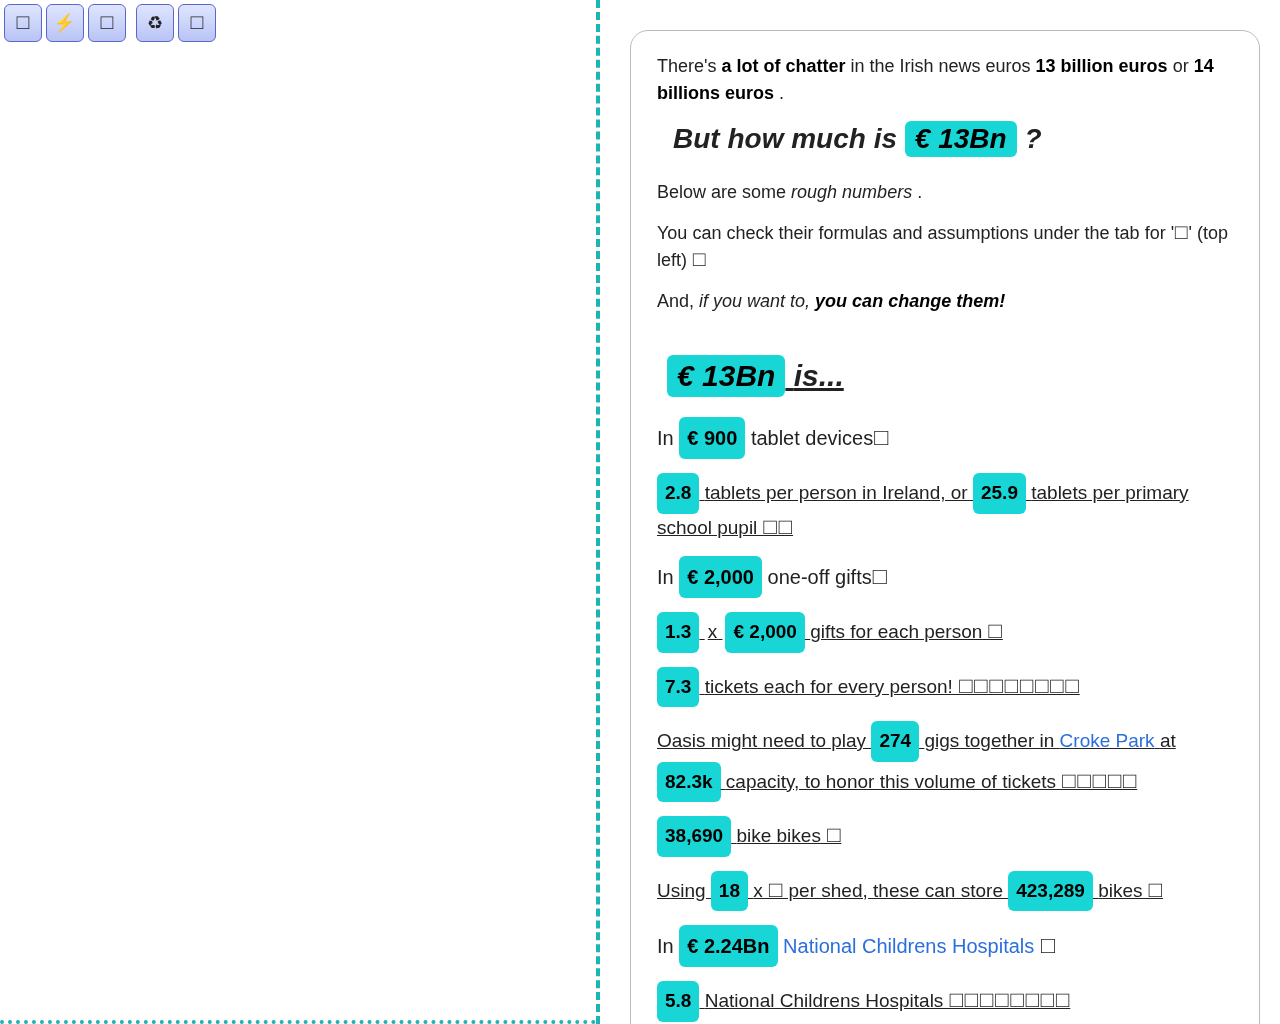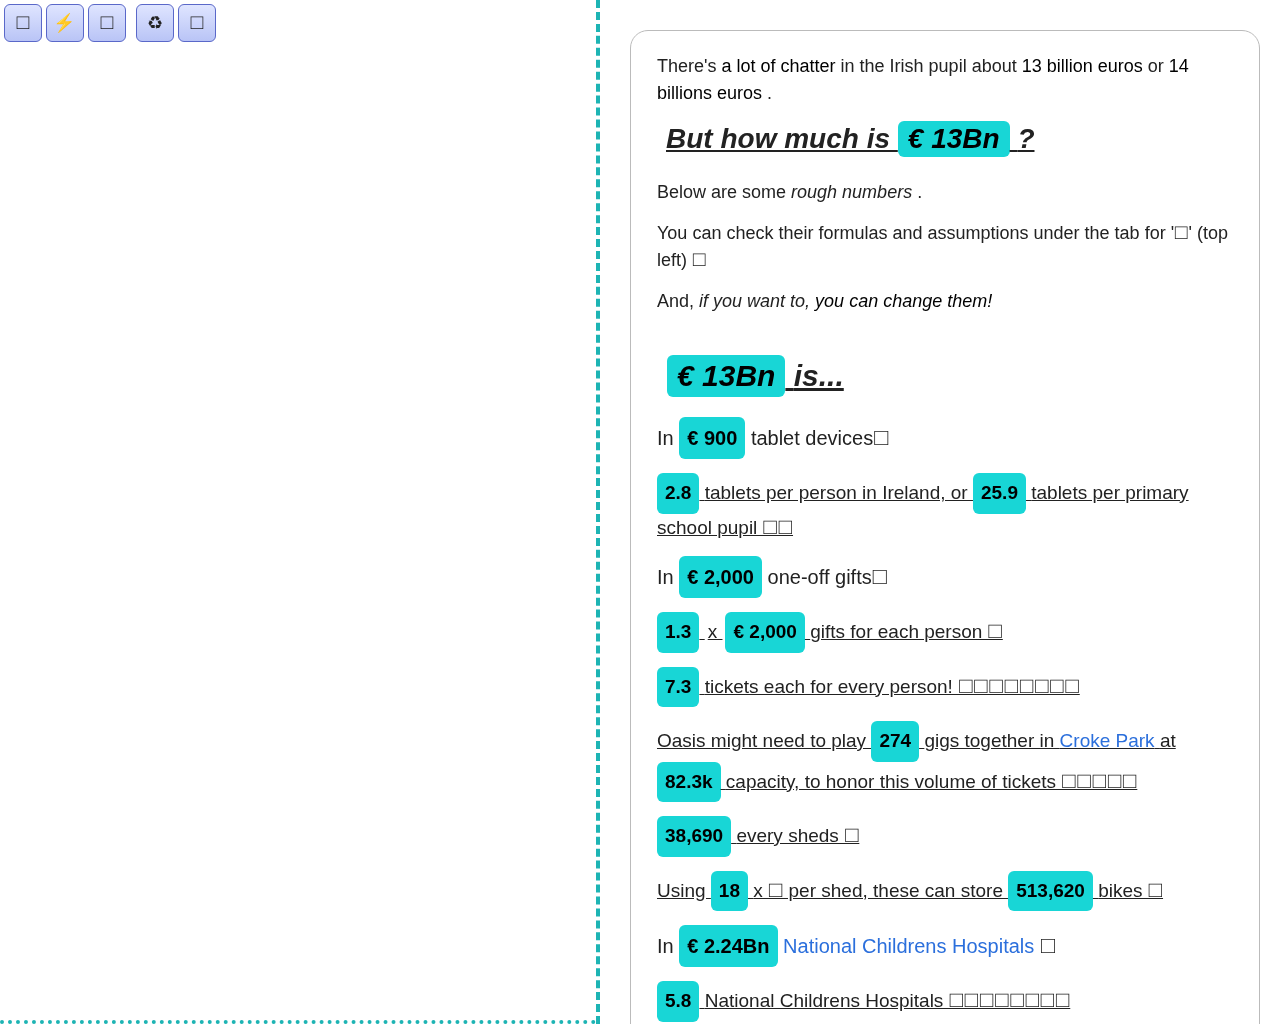--- a/index.html
+++ b/index.html
@@ -31,32 +31,31 @@
     flex: 1; height: 100%; overflow-y: auto;
     scrollbar-width: thin;
   }
   .article-wrap { padding: 30px 20px 40px 30px; }
   .article {
     border: 1px solid #bbb; border-radius: 18px;
     padding: 22px 26px; background: #fff;
   }
   .article p { margin: 0 0 14px 0; line-height: 1.5; }
   .link { color: #2b6fdc; text-decoration: none; }
-  .bold { font-weight: 400; color: #000; }
+  .bold { font-weight: 700; color: #000; }
   .ital { font-style: italic; }
   .hl {
     background: #18d6d6; border-radius: 6px;
     padding: 6px 8px; font-weight: 700; color: #000;
     display: inline-block;
   }
   .hl-ital { font-style: italic; }
   h2.question {
     font-size: 28px; font-style: italic; font-weight: 700;
-    margin: 10px 0 22px 9px;
-    text-decoration: underline;
+    margin: 10px 0 22px 16px;
   }
   h2.question .hl { font-size: 28px; padding: 2px 10px; }
   h2.section {
     font-size: 30px; font-style: italic; font-weight: 700;
     margin: 40px 0 20px 10px;
     text-decoration: underline;
   }
   h2.section .hl { font-size: 30px; padding: 4px 10px; }
   .item-head { margin: 18px 0 10px 6px; font-size: 20px; }
   .sub { margin: 0 0 12px 44px; font-size: 19px; line-height: 1.5; text-decoration: underline; }
@@ -77,21 +76,21 @@
     </div>
   </div>
 
   <div class="right-pane">
     <div class="article-wrap">
       <div class="article">
 
         <p>
           <span>There's </span>
           <a class="link bold" href="#">a lot of chatter</a>
-          <span> in the Irish pupil about </span>
+          <span> in the Irish news euros </span>
           <span class="bold">13 billion euros</span>
           <span> or </span>
           <span class="bold">14 billions euros</span>
           <span>.</span>
         </p>
 
         <h2 class="question">
           <span>But how much is </span>
           <span class="hl hl-ital">€ 13Bn</span>
           <span> ?</span>
@@ -151,27 +150,27 @@
           <span class="hl">274</span>
           <span> gigs together in </span>
           <a class="link" href="#">Croke Park</a>
           <span> at </span>
           <span class="hl">82.3k</span>
           <span> capacity, to honor this volume of tickets 🞎🞎🞎🞎🞎</span>
         </p>
 
         <p class="sub">
           <span class="hl">38,690</span>
-          <span> every sheds 🞎</span>
+          <span> bike bikes 🞎</span>
         </p>
         <p class="sub">
           <span>Using </span>
           <span class="hl">18</span>
           <span> x 🞎 per shed, these can store </span>
-          <span class="hl">513,620</span>
+          <span class="hl">423,289</span>
           <span> bikes 🞎</span>
         </p>
 
         <p class="item-head">
           <span>In </span>
           <span class="hl">€ 2.24Bn</span>
           <span> </span>
           <a class="link" href="#">National Childrens Hospitals</a>
           <span>🞎</span>
         </p>

